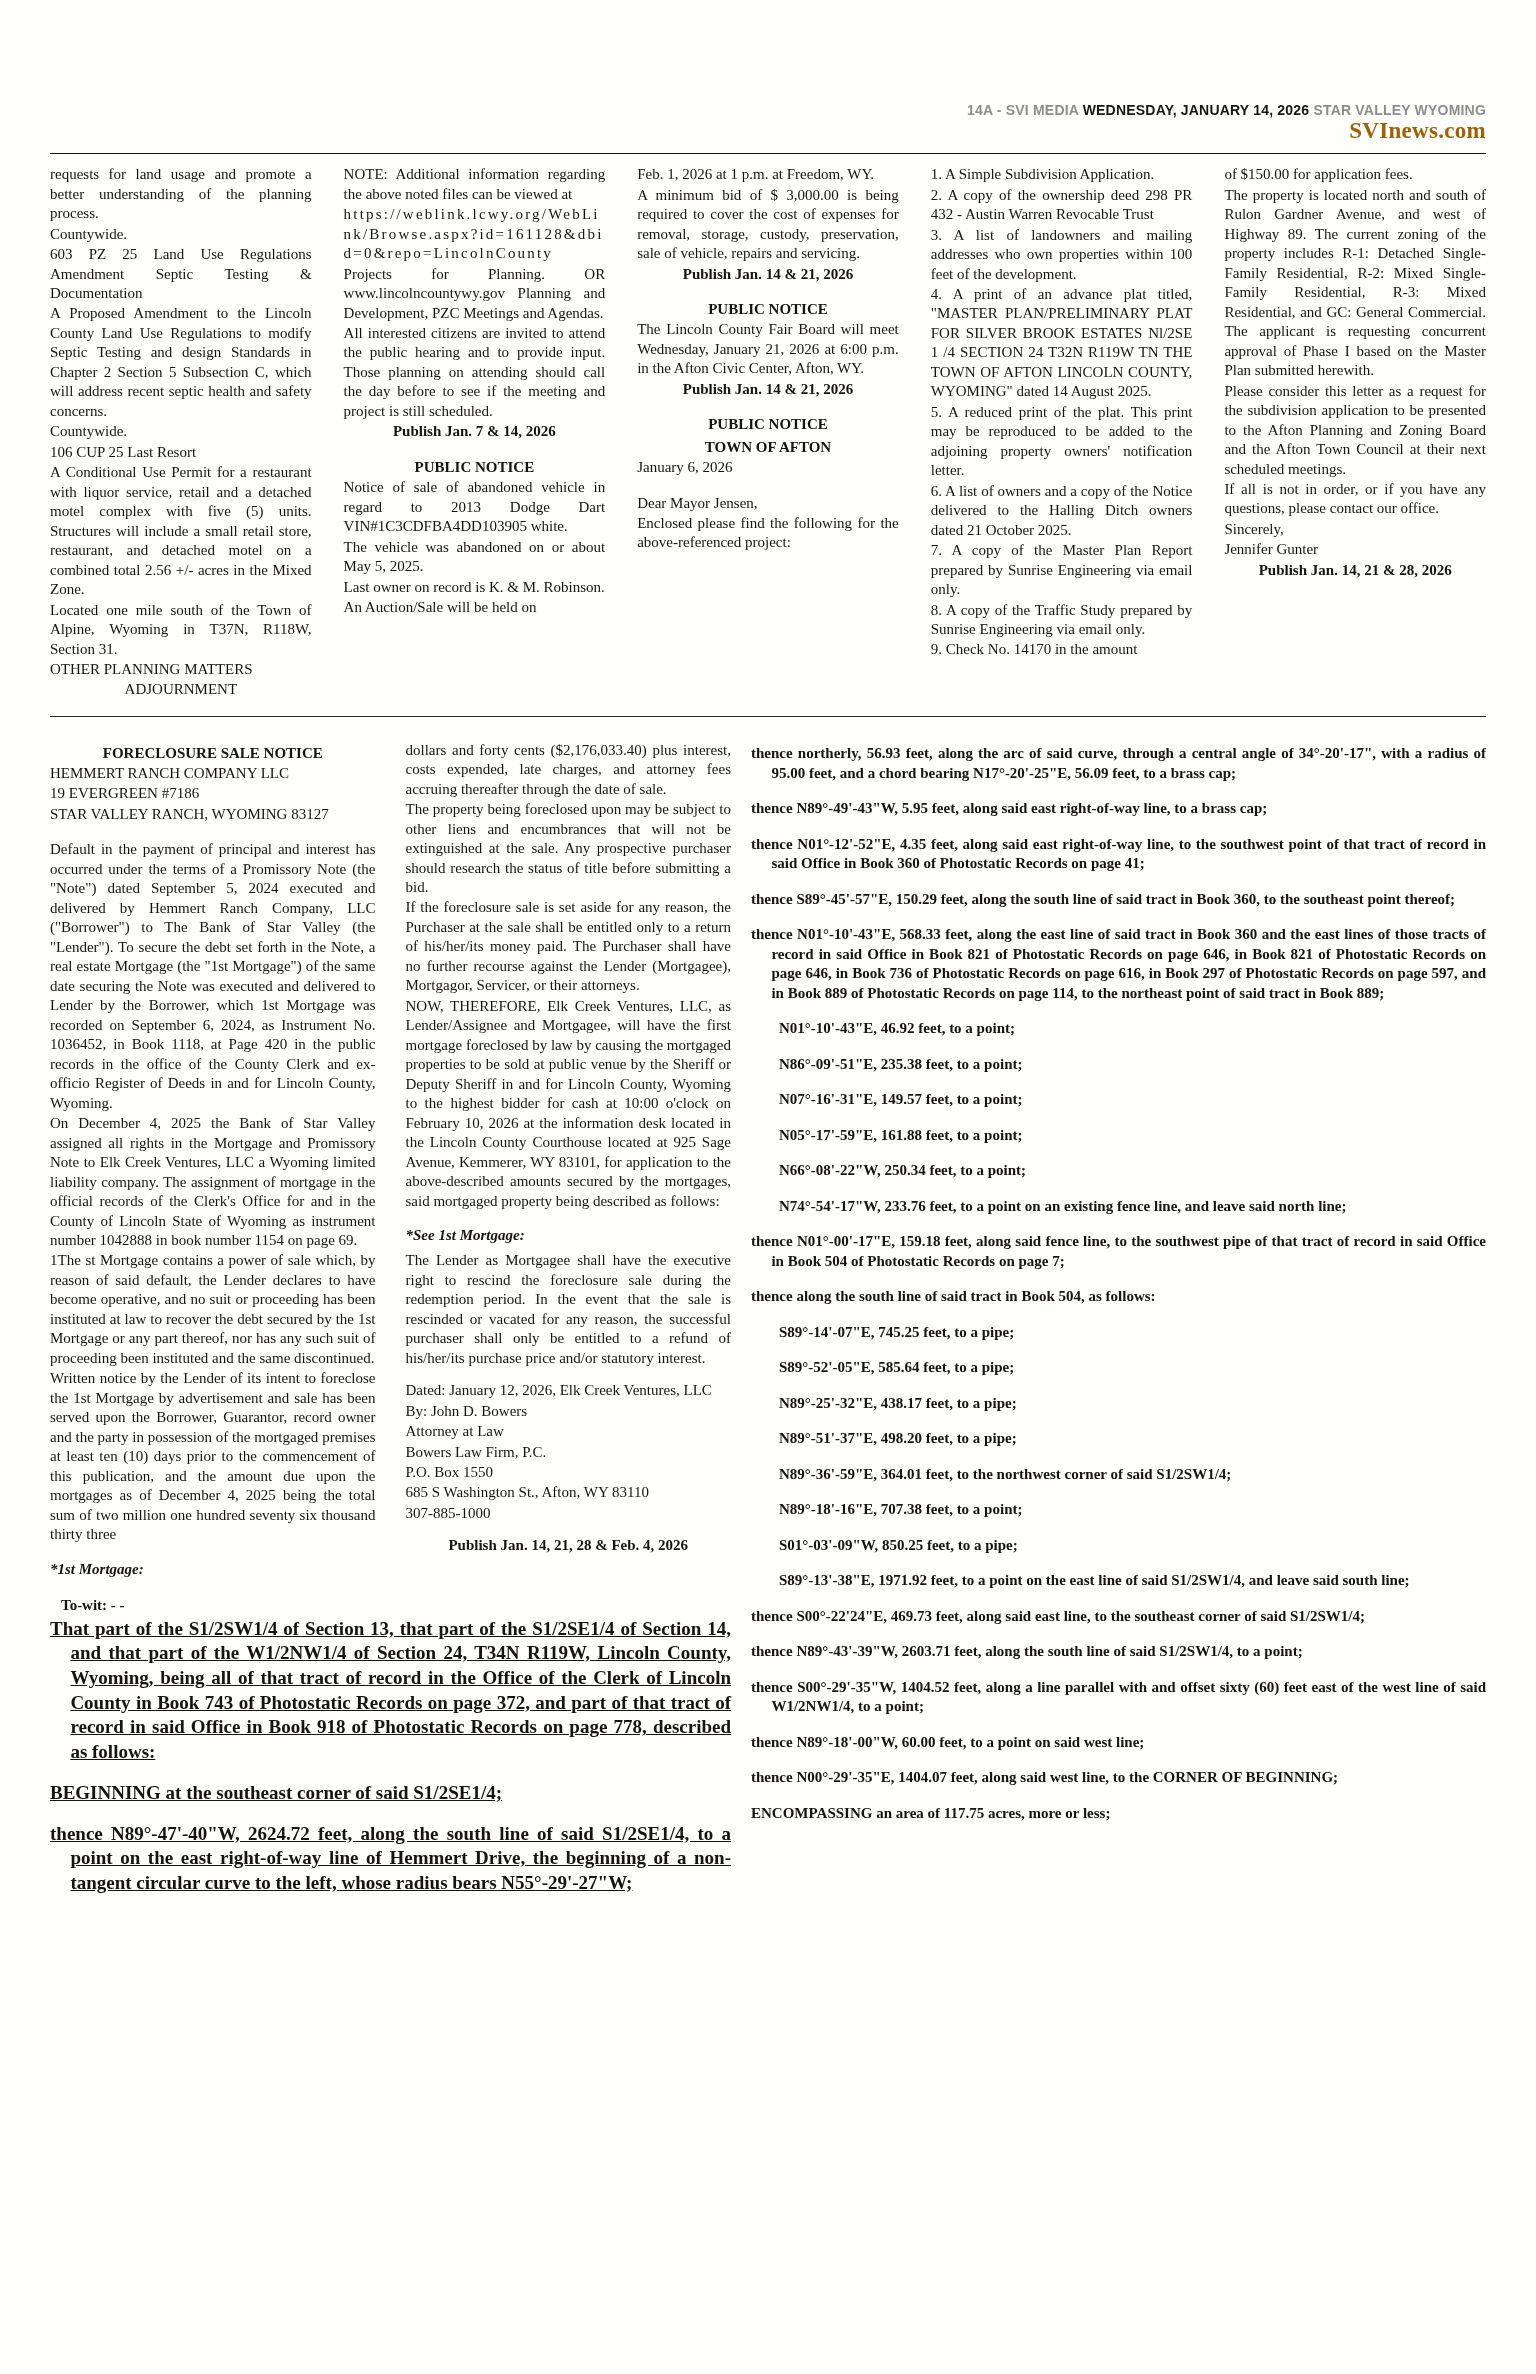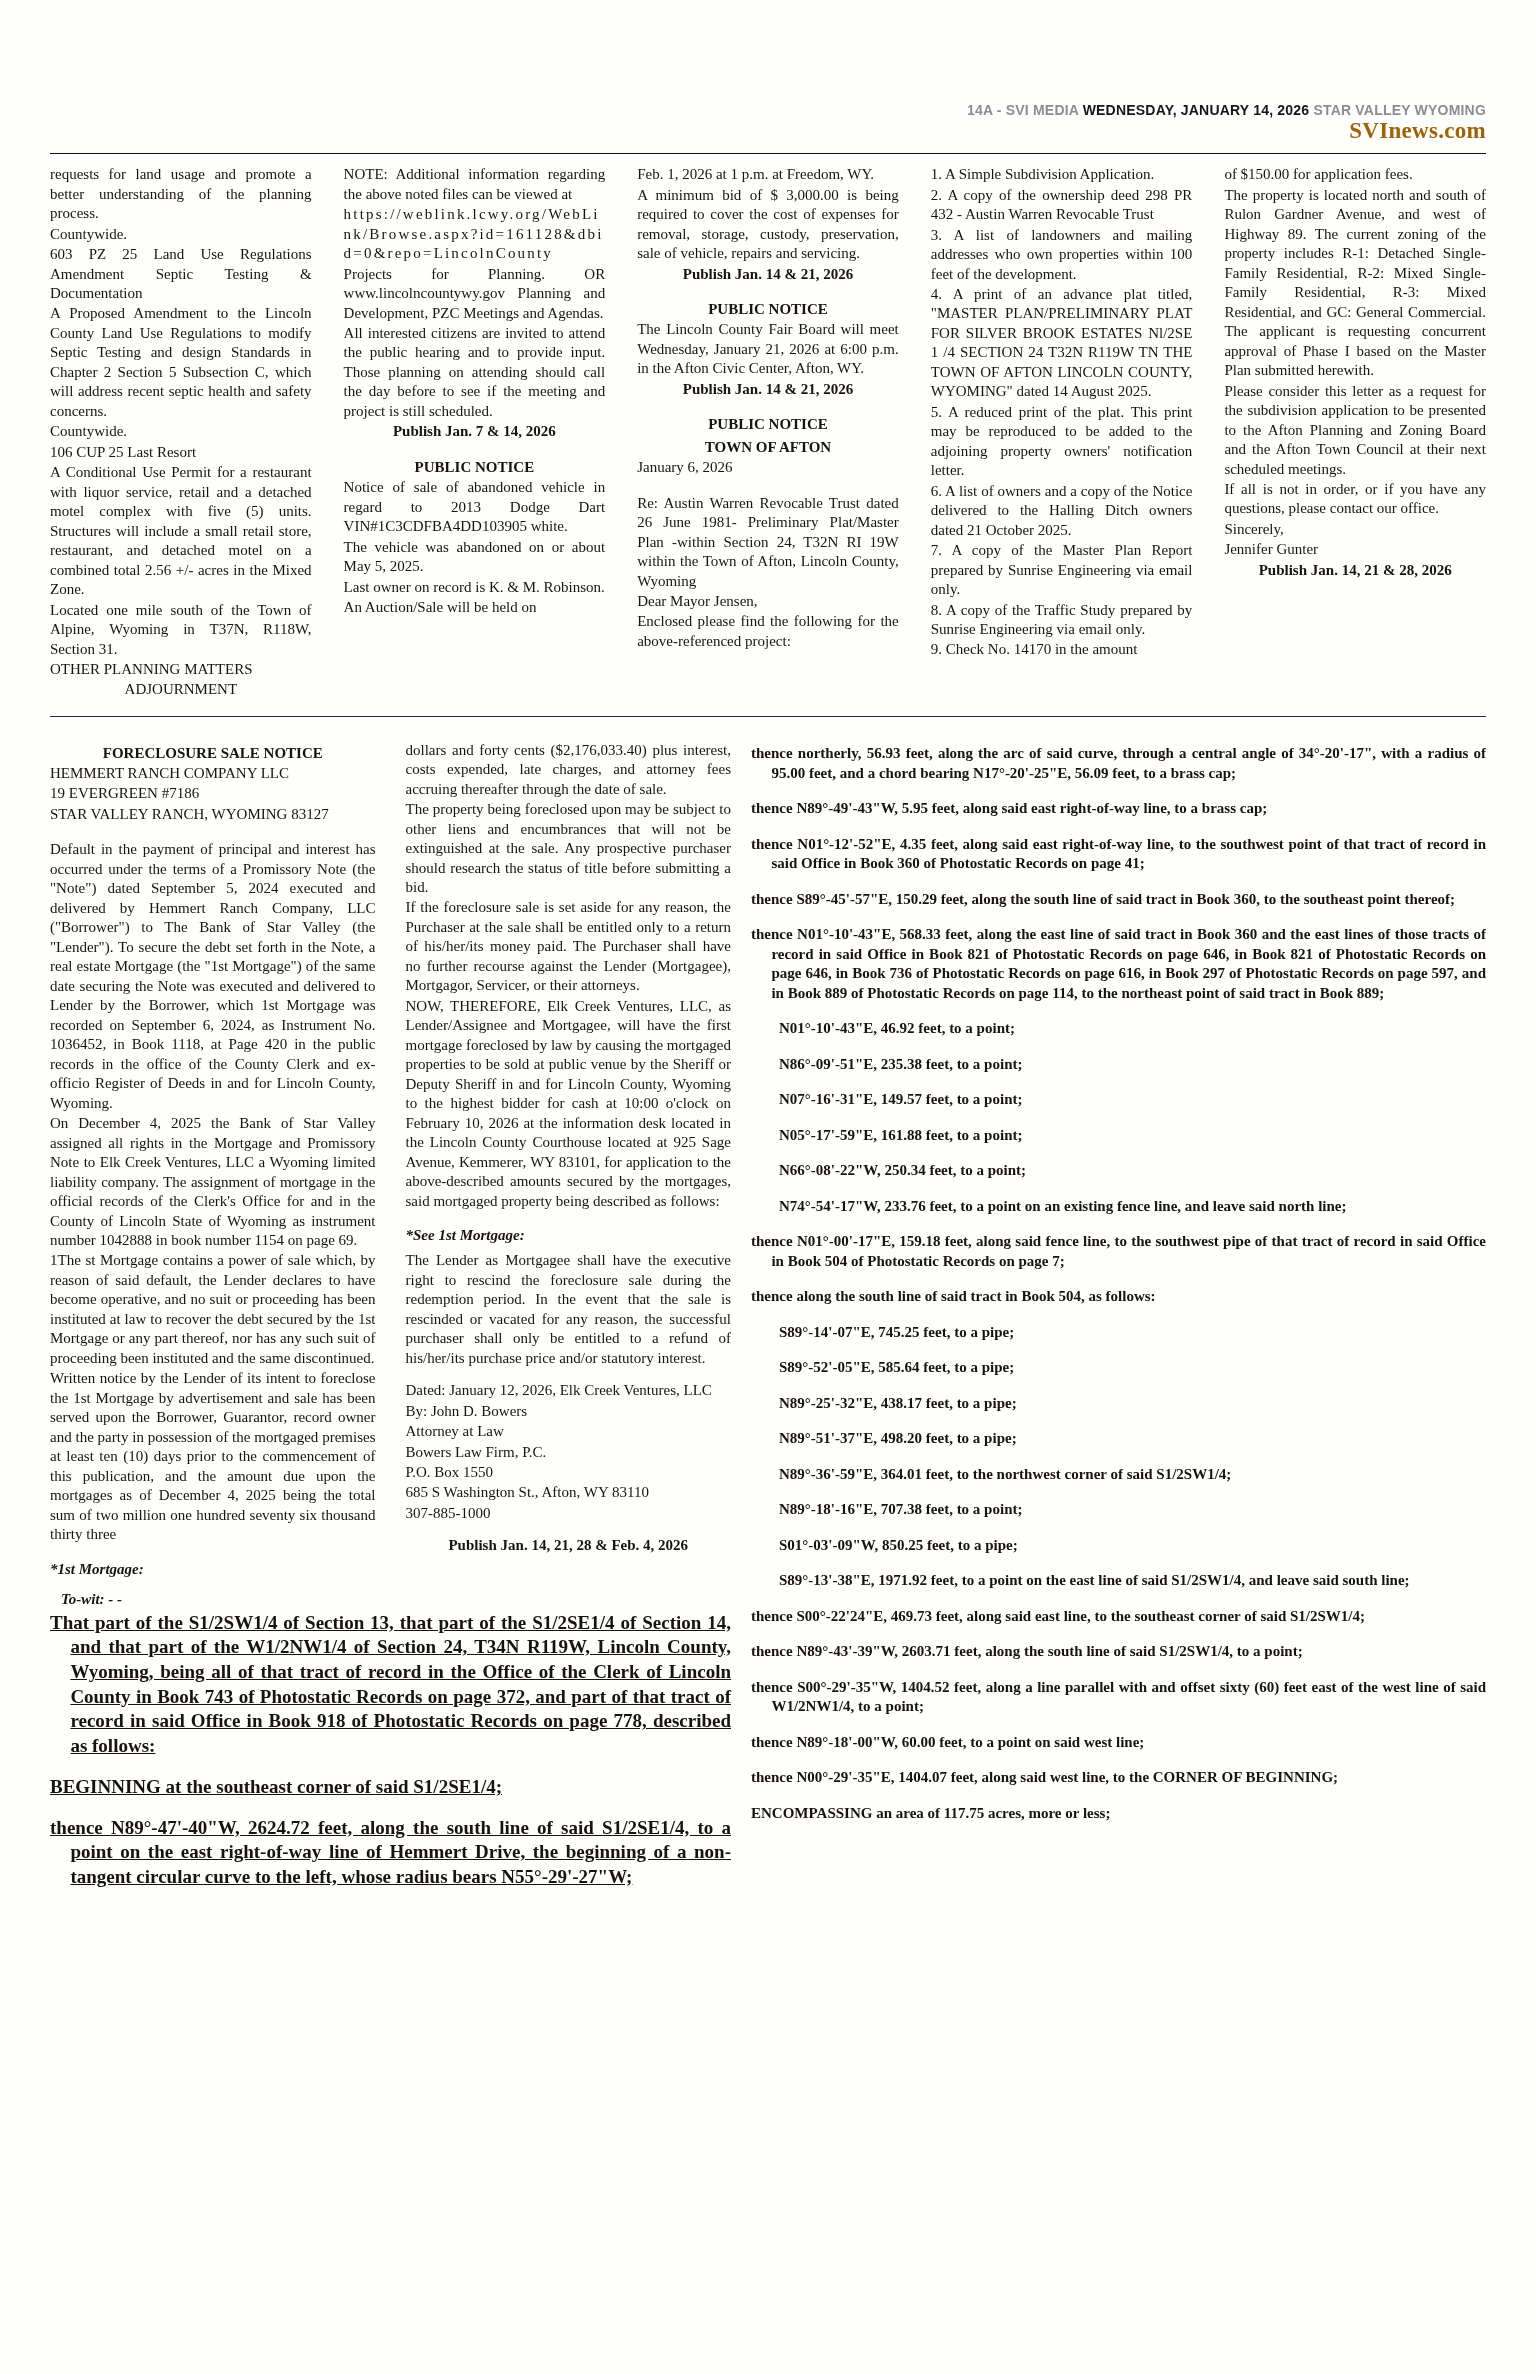--- a/index.html
+++ b/index.html
@@ -25,21 +25,21 @@
   .url{text-align:justify;letter-spacing:2.2px;word-break:break-all;}
   .bottom-section{display:flex;gap:20px;margin-top:15px;border-top:1.4px solid #2a2a2a;padding-top:24px;}
   .bottom-left-area{flex:0 0 681px;}
   .bottom-cols{display:flex;gap:30px;}
   .bcol{flex:1 1 0;font-size:15px;line-height:1.3;}
   .bspan{font-size:19px;line-height:1.3;text-decoration:underline;}
   .bottom-right{flex:1 1 0;font-size:15px;line-height:1.3;padding-top:3.7px;}
   .thence{font-weight:700;text-align:justify;padding-left:20.4px;text-indent:-20.4px;margin-bottom:16px;}
   .bearing{font-weight:700;padding-left:28px;margin-bottom:16px;}
   .mortgage-label{font-weight:700;font-style:italic;margin-top:15px;margin-bottom:5.6px;}
-  .towit{font-weight:700;margin-top:11px;padding-left:11px;font-style:italic;}
+  .towit{font-weight:700;margin-top:17px;padding-left:11px;}
 </style>
 </head>
 <body>
 
 <div class="page">
 
   <header class="masthead">
     <div class="mast-left">
       <span>14A - SVI MEDIA</span>
       <span class="date">WEDNESDAY, JANUARY 14, 2026</span>
@@ -78,21 +78,20 @@
     <div class="col">
         <p class="para body">Feb. 1, 2026 at 1 p.m. at Freedom, WY.</p>
         <p class="para body">A minimum bid of $ 3,000.00 is being required to cover the cost of expenses for removal, storage, custody, preservation, sale of vehicle, repairs and servicing.</p>
         <p class="para publish gap-below">Publish Jan. 14 &amp; 21, 2026</p>
         <p class="para heading">PUBLIC NOTICE</p>
         <p class="para body">The Lincoln County Fair Board will meet Wednesday, January 21, 2026 at 6:00 p.m. in the Afton Civic Center, Afton, WY.</p>
         <p class="para publish gap-below">Publish Jan. 14 &amp; 21, 2026</p>
         <p class="para heading">PUBLIC NOTICE</p>
         <p class="para heading">TOWN OF AFTON</p>
         <p class="para body gap-below">January 6, 2026</p>
-        <p class="para body">Re: Austin Warren Revocable Trust dated 26 June 1981- Preliminary Plat/Master Plan -within Section 24, T32N RI 19W within the Town of Afton, Lincoln County, Wyoming</p>
         <p class="para body">Dear Mayor Jensen,</p>
         <p class="para body">Enclosed please find the following for the above-referenced project:</p>
       </div>
     <div class="col">
         <p class="para body">1. A Simple Subdivision Application.</p>
         <p class="para body">2. A copy of the ownership deed 298 PR 432 - Austin Warren Revocable Trust</p>
         <p class="para body">3. A list of landowners and mailing addresses who own properties within 100 feet of the development.</p>
         <p class="para body">4. A print of an advance plat titled, "MASTER PLAN/PRELIMINARY PLAT FOR SILVER BROOK ESTATES Nl/2SE 1 /4 SECTION 24 T32N R119W TN THE TOWN OF AFTON LINCOLN COUNTY, WYOMING" dated 14 August 2025.</p>
         <p class="para body">5. A reduced print of the plat. This print may be reproduced to be added to the adjoining property owners' notification letter.</p>
         <p class="para body">6. A list of owners and a copy of the Notice delivered to the Halling Ditch owners dated 21 October 2025.</p>

